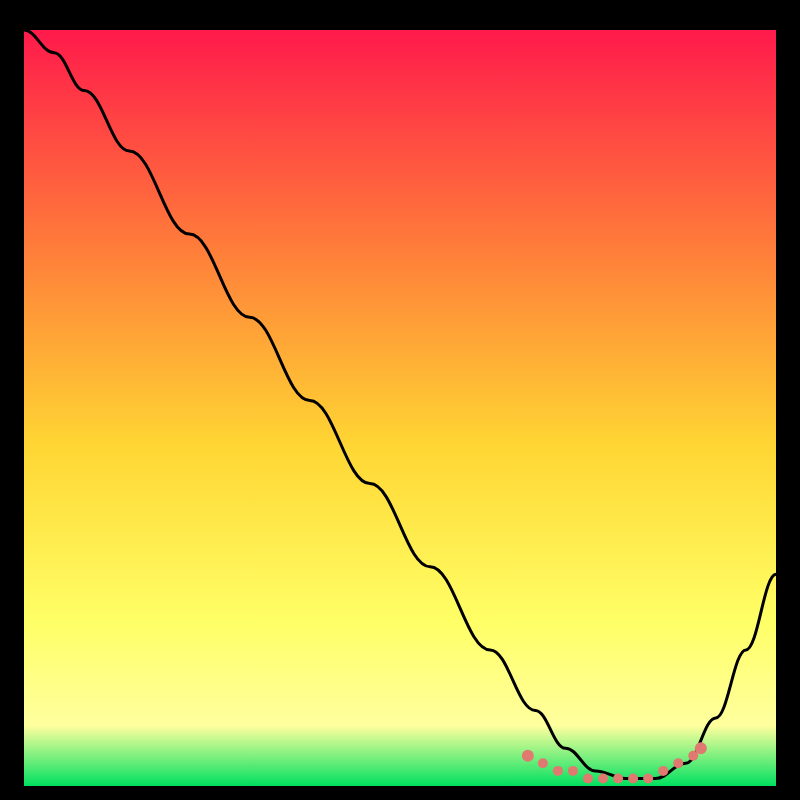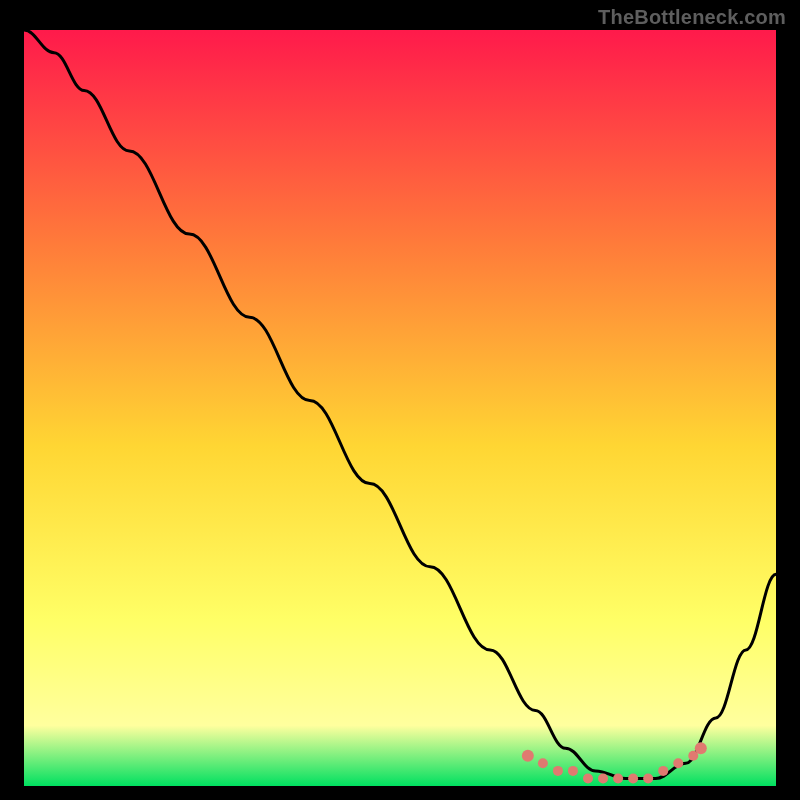--- a/index.html
+++ b/index.html
@@ -37,21 +37,20 @@
   }
   svg {
     display: block;
   }
 </style>
 </head>
 <body>
 
 <div class="frame">
 
-  <div class="attribution">TheBottleneck.com</div>
 
   <div class="plot">
     <svg id="chart-svg" width="752" height="756" viewBox="0 0 752 756">
       <defs>
         <linearGradient id="bg-grad" x1="0" y1="0" x2="0" y2="1">
           <stop id="g0" offset="0%" stop-color="#ff1a4b"></stop>
           <stop id="g1" offset="28%" stop-color="#ff7a3a"></stop>
           <stop id="g2" offset="55%" stop-color="#ffd633"></stop>
           <stop id="g3" offset="78%" stop-color="#ffff66"></stop>
           <stop id="g4" offset="92%" stop-color="#ffff9e"></stop>

